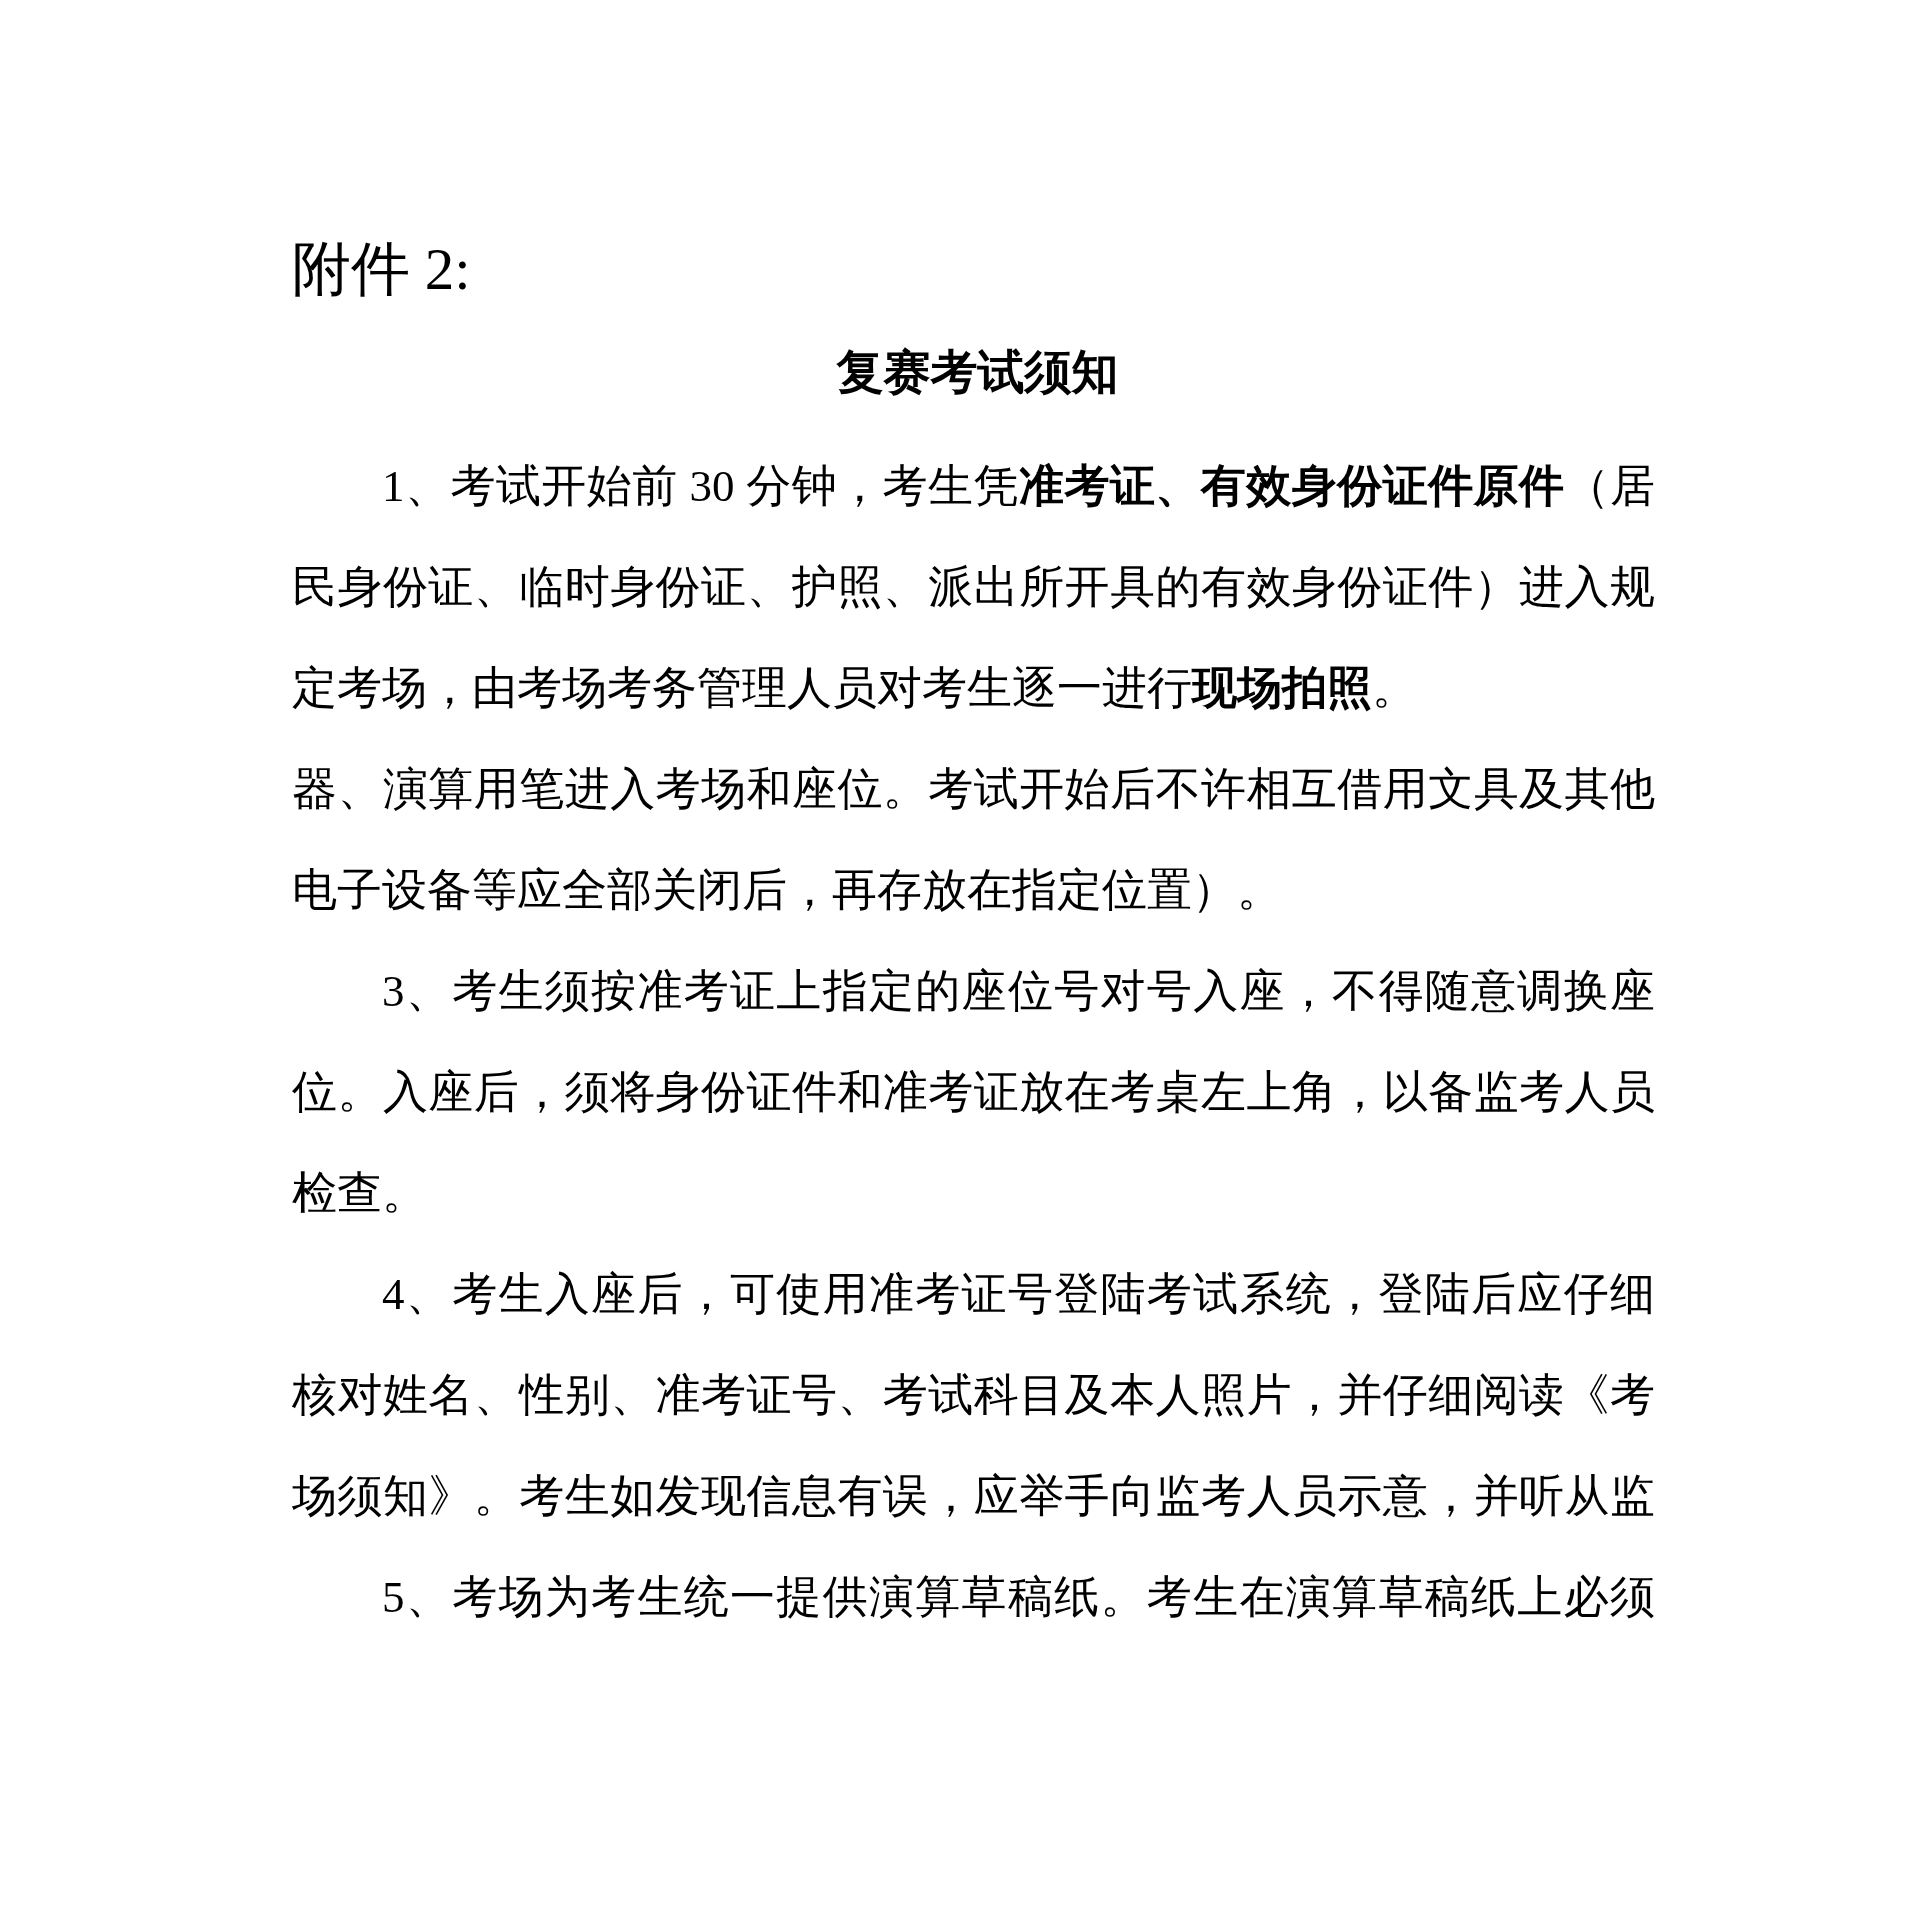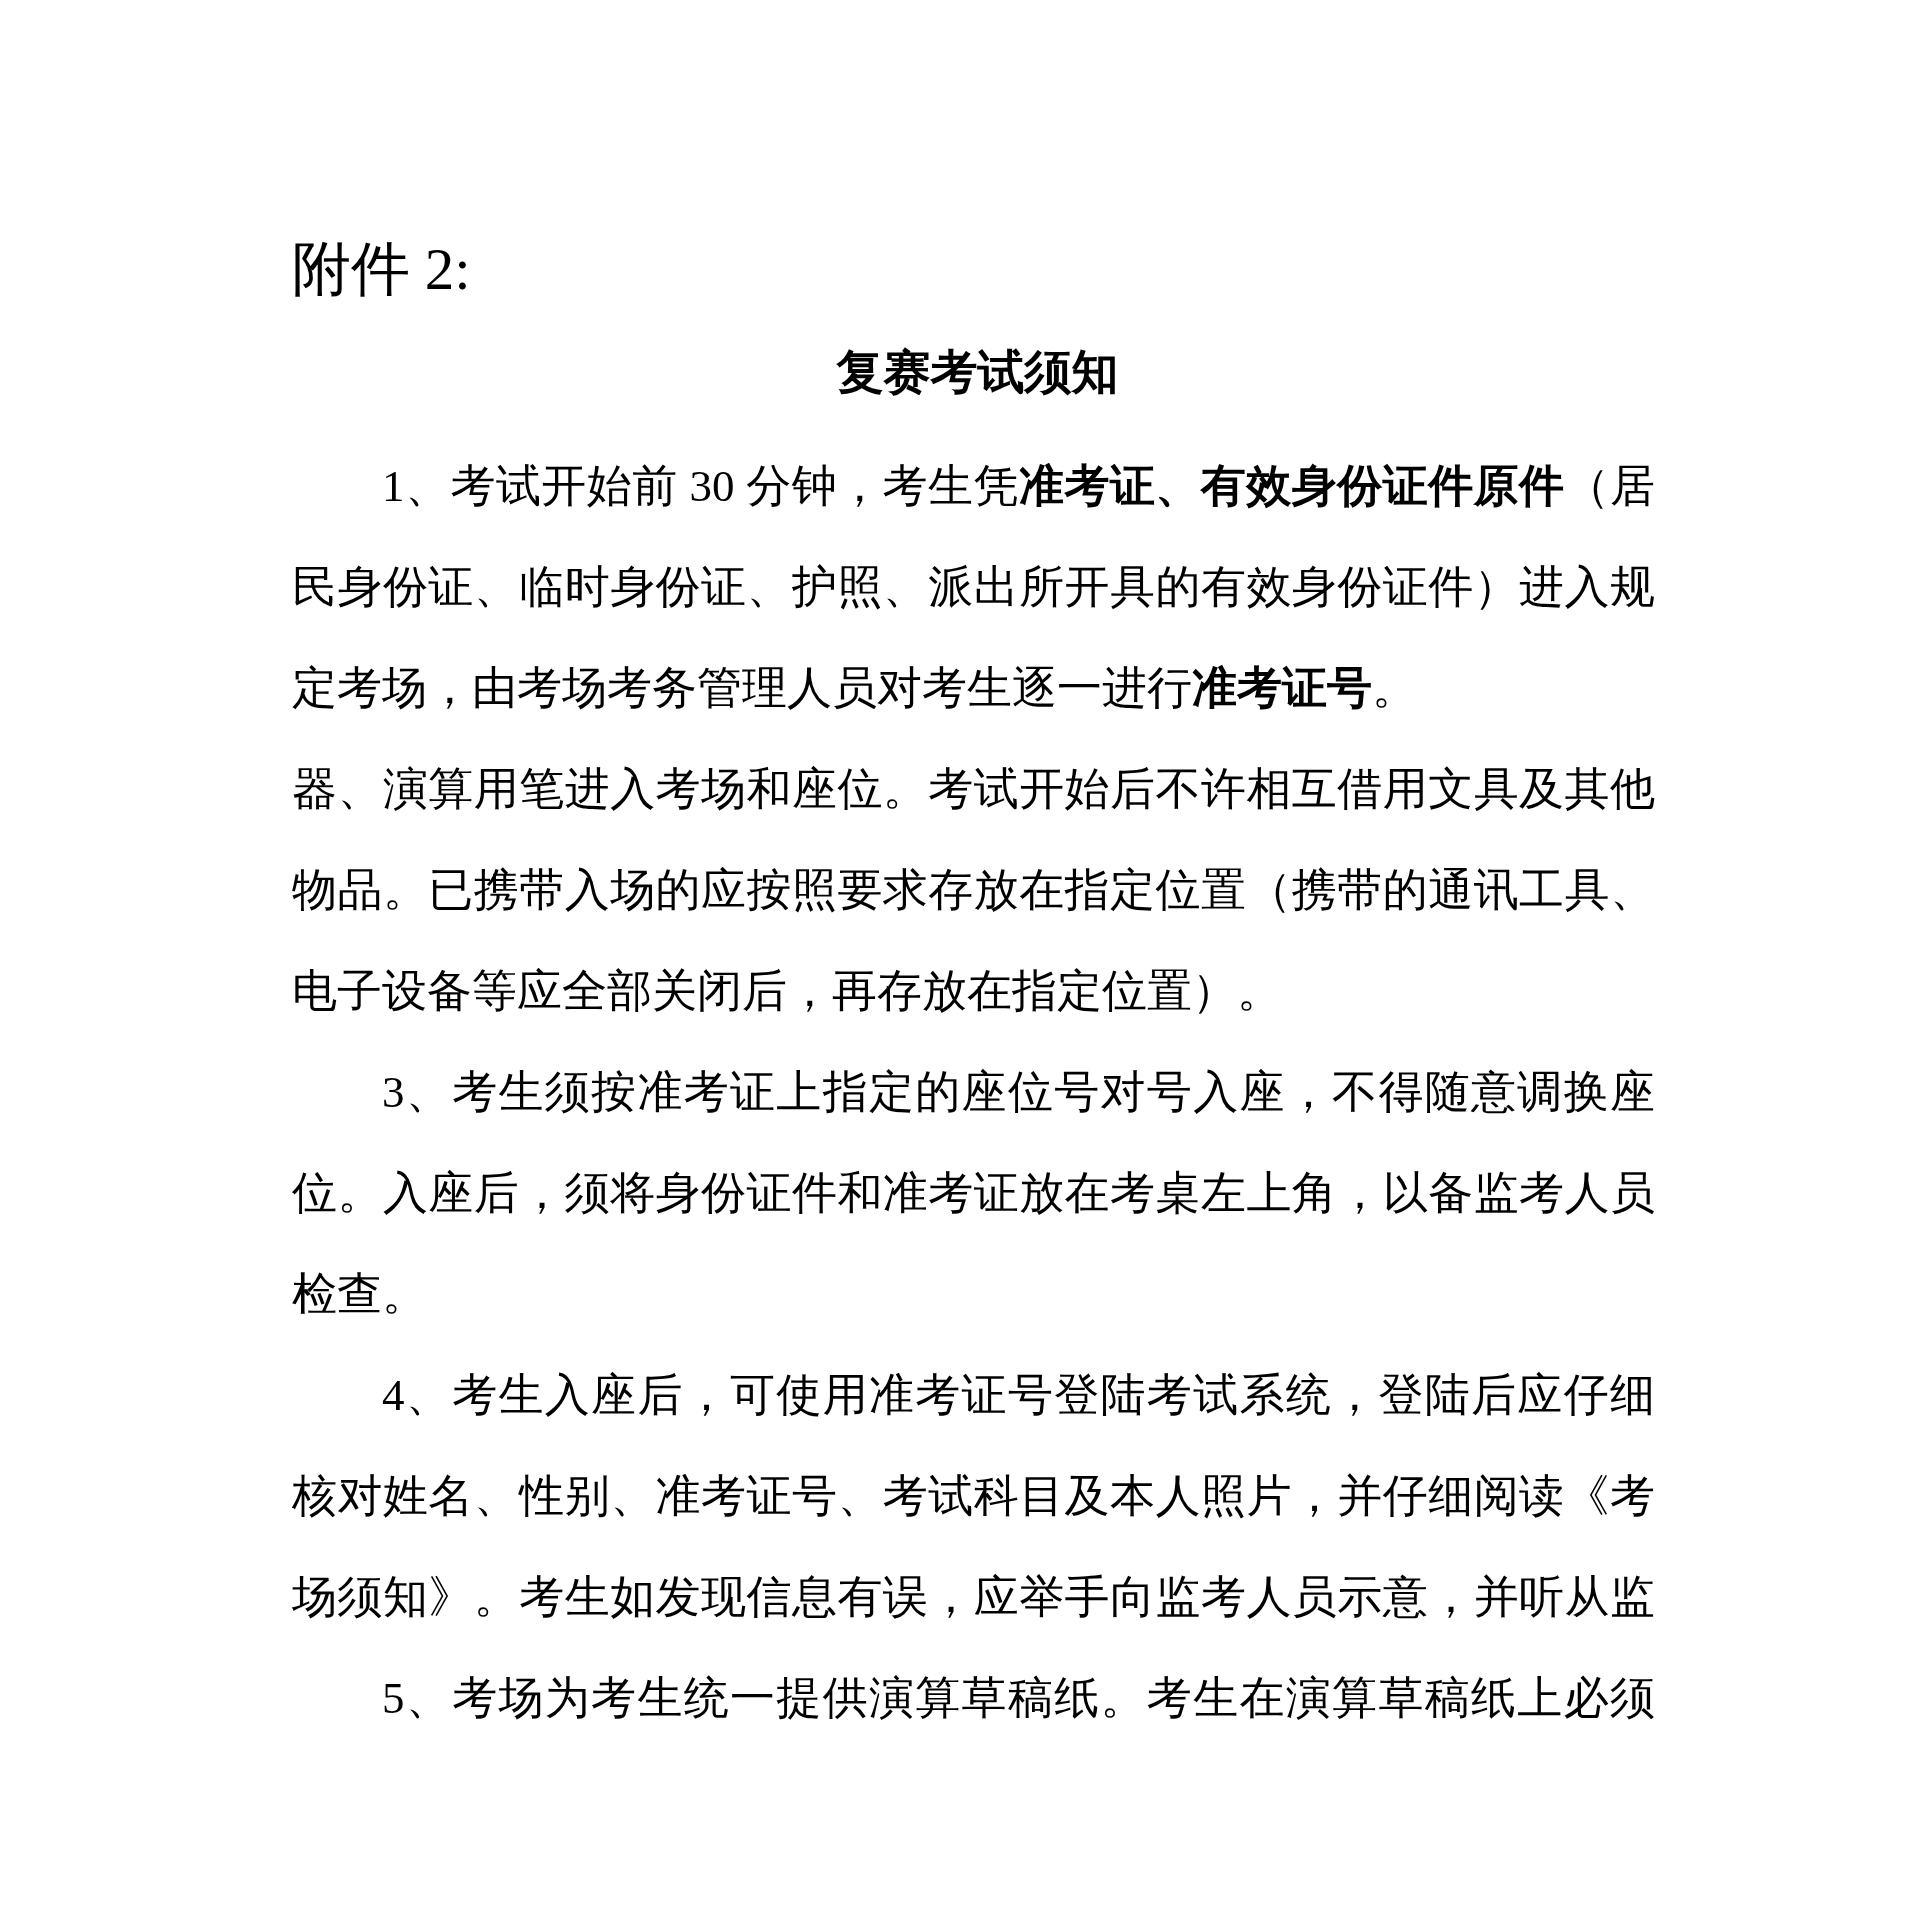--- a/index.html
+++ b/index.html
@@ -63,23 +63,22 @@
 <body>
 
 <div class="page">
   <div class="attachment">附件 2:</div>
 
   <h1 class="title">复赛考试须知</h1>
 
   <div class="lines">
       <div class="line indent"><span>1、考试开始前 30 分钟，考生凭</span><span class="bold">准考证、有效身份证件原件</span><span>（居</span></div>
       <div class="line"><span>民身份证、临时身份证、护照、派出所开具的有效身份证件）进入规</span></div>
-      <div class="line no-just"><span>定考场，由考场考务管理人员对考生逐一进行</span><span class="bold">准考证号</span><span>。</span></div>
+      <div class="line no-just"><span>定考场，由考场考务管理人员对考生逐一进行</span><span class="bold">现场拍照</span><span>。</span></div>
       <div class="line"><span>器、演算用笔进入考场和座位。考试开始后不许相互借用文具及其他</span></div>
-      <div class="line"><span>物品。已携带入场的应按照要求存放在指定位置（携带的通讯工具、</span></div>
       <div class="line no-just"><span>电子设备等应全部关闭后，再存放在指定位置）。</span></div>
       <div class="line indent"><span>3、考生须按准考证上指定的座位号对号入座，不得随意调换座</span></div>
       <div class="line"><span>位。入座后，须将身份证件和准考证放在考桌左上角，以备监考人员</span></div>
       <div class="line no-just"><span>检查。</span></div>
       <div class="line indent"><span>4、考生入座后，可使用准考证号登陆考试系统，登陆后应仔细</span></div>
       <div class="line"><span>核对姓名、性别、准考证号、考试科目及本人照片，并仔细阅读《考</span></div>
       <div class="line"><span>场须知》。考生如发现信息有误，应举手向监考人员示意，并听从监</span></div>
       <div class="line indent"><span>5、考场为考生统一提供演算草稿纸。考生在演算草稿纸上必须</span></div>
     </div>
 

